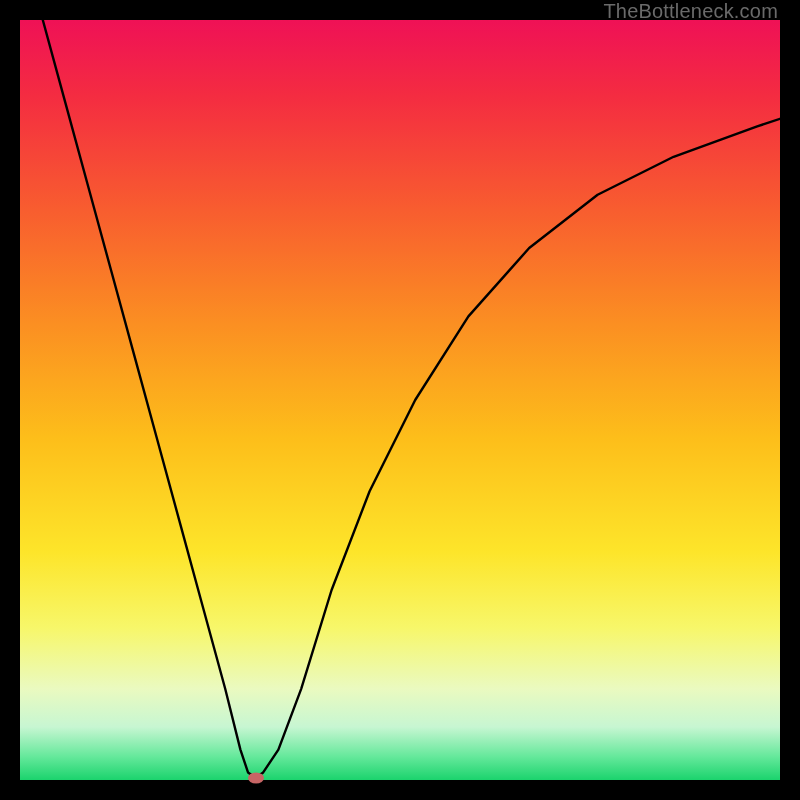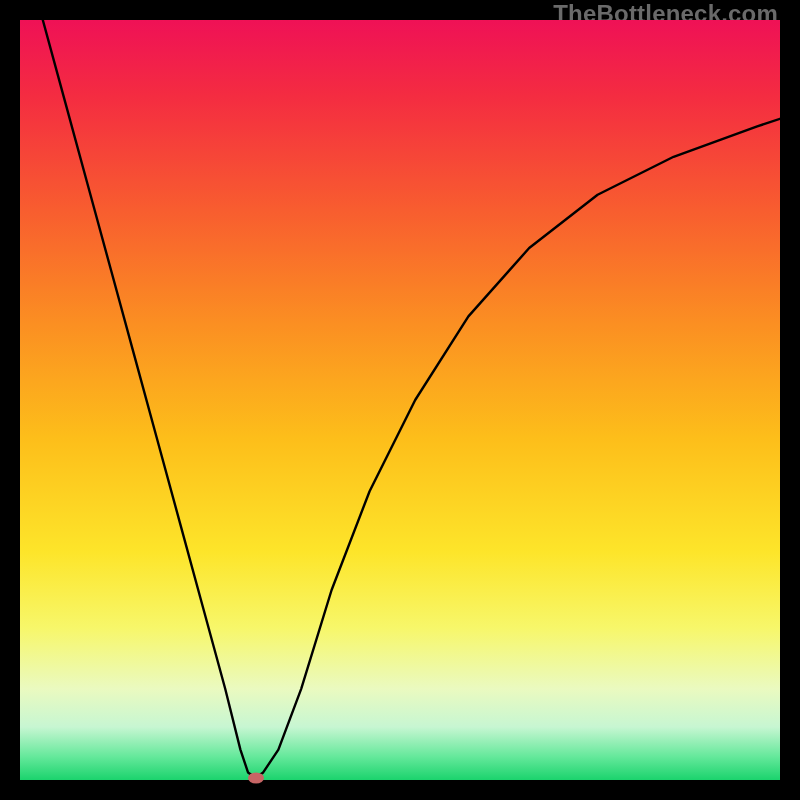--- a/index.html
+++ b/index.html
@@ -46,22 +46,22 @@
     height: 11px;
     background: #c76565;
     border-radius: 50%;
     transform: translate(-50%, -50%);
   }
   .watermark {
     position: absolute;
     top: 0px;
     right: 22px;
     font-family: Arial, Helvetica, sans-serif;
-    font-size: 24px;
-    font-weight: 700;
+    font-size: 20px;
+    font-weight: 400;
     color: #6a6a6a;
     letter-spacing: 0.2px;
   }
 </style>
 </head>
 <body>
 
 <div class="watermark">TheBottleneck.com</div>
 
 <div class="chart-frame">

